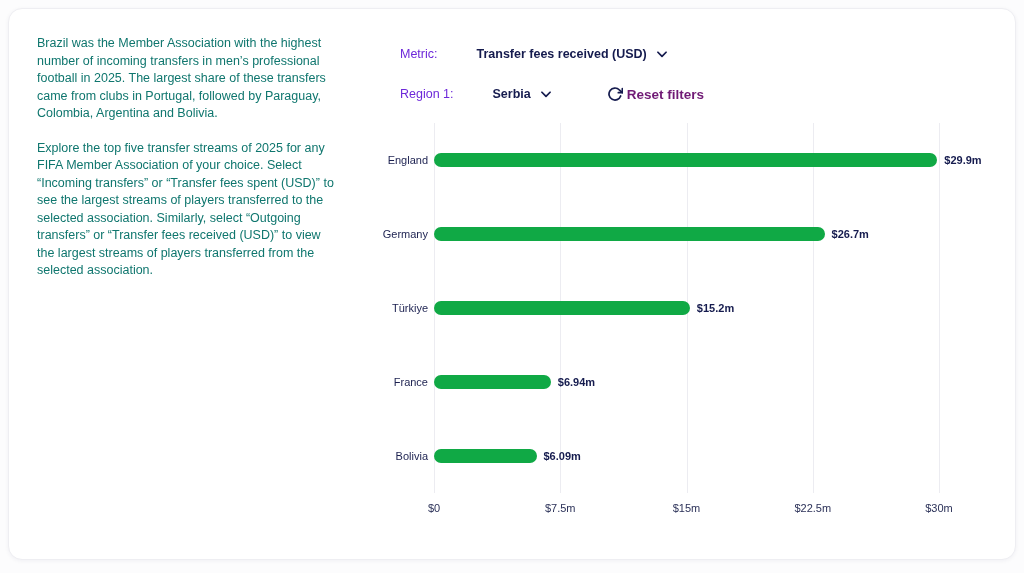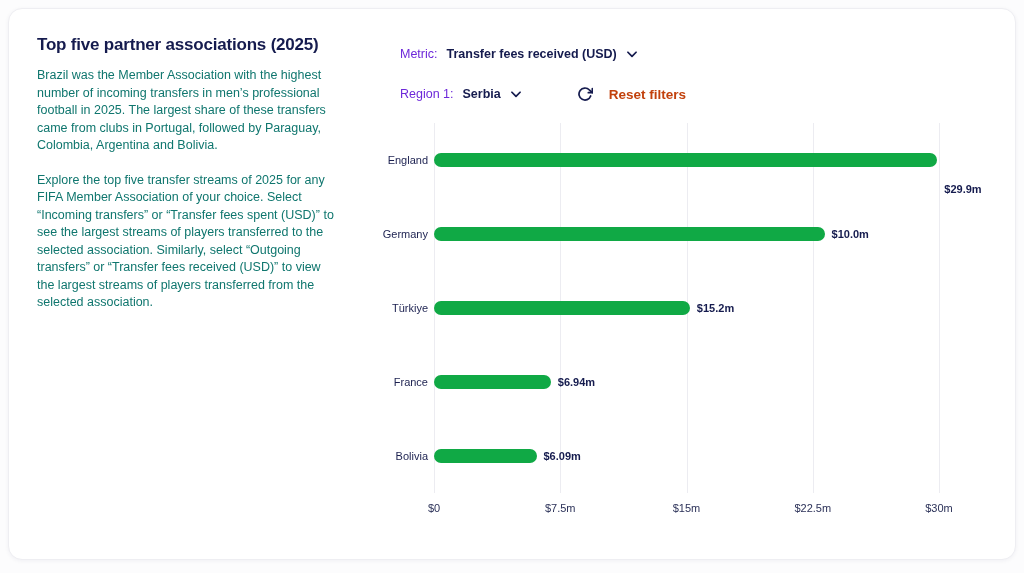--- a/index.html
+++ b/index.html
@@ -52,41 +52,42 @@
   }
   .control-label {
     font-size: 12.5px;
     color: #6d28d9;
     margin-right: 9px;
   }
   .dropdown {
     display: inline-flex;
     align-items: center;
     cursor: pointer;
+    margin-left: 30px;
   }
   .dropdown-value {
     font-size: 12.5px;
     font-weight: bold;
     color: #151b4e;
   }
   .chev {
     margin-left: 8px;
     display: inline-flex;
   }
   .reset-btn {
     display: inline-flex;
     align-items: center;
     margin-left: 54px;
     cursor: pointer;
   }
   .reset-btn .reset-label {
     font-size: 13.5px;
     font-weight: bold;
-    color: #c2410c;
-    margin-left: 16px;
+    color: #701a75;
+    margin-left: 4px;
   }
   
   .chart-plot {
     position: absolute;
     left: 425px; top: 114px;
     width: 505px; height: 370px;
   }
   .gridline {
     position: absolute;
     top: 0; bottom: 0;
@@ -134,21 +135,20 @@
     color: #151b4e;
     white-space: nowrap;
   }
 </style>
 </head>
 <body>
 
 <div class="card">
 
   <div class="left-panel">
-    <div class="page-title">Top five partner associations (2025)</div>
     <div class="panel-para">Brazil was the Member Association with the highest number of incoming transfers in men’s professional football in 2025. The largest share of these transfers came from clubs in Portugal, followed by Paraguay, Colombia, Argentina and Bolivia.</div>
     <div class="panel-para">Explore the top five transfer streams of 2025 for any FIFA Member Association of your choice. Select “Incoming transfers” or “Transfer fees spent (USD)” to see the largest streams of players transferred to the selected association. Similarly, select “Outgoing transfers” or “Transfer fees received (USD)” to view the largest streams of players transferred from the selected association.</div>
   </div>
 
   <div class="controls">
     <div class="control-row">
       <span class="control-label">Metric:</span>
       <span class="dropdown">
         <span class="dropdown-value">Transfer fees received (USD)</span>
         <span class="chev">
@@ -187,26 +187,26 @@
       <div class="tick-label" style="left: 25%;">$7.5m</div>
       <div class="gridline" style="left: 50%;"></div>
       <div class="tick-label" style="left: 50%;">$15m</div>
       <div class="gridline" style="left: 75%;"></div>
       <div class="tick-label" style="left: 75%;">$22.5m</div>
       <div class="gridline" style="left: 100%;"></div>
       <div class="tick-label" style="left: 100%;">$30m</div>
       <div class="bar-row" style="top: 0px; height: 74px; padding-left: 48px;">
         <div class="bar-cat-label">England</div>
         <div class="bar" style="width: 99.6667%; background: rgb(16, 169, 69);"></div>
-        <div class="bar-value-label" style="left: calc(99.6667% + 7px); margin-top: 29px;">$29.9m</div>
+        <div class="bar-value-label" style="left: calc(99.6667% + 7px);">$29.9m</div>
       </div>
       <div class="bar-row" style="top: 74px; height: 74px;">
         <div class="bar-cat-label">Germany</div>
         <div class="bar" style="width: 77.3333%; background: rgb(16, 169, 69);"></div>
-        <div class="bar-value-label" style="left: calc(77.3333% + 7px);">$10.0m</div>
+        <div class="bar-value-label" style="left: calc(77.3333% + 7px);">$26.7m</div>
       </div>
       <div class="bar-row" style="top: 148px; height: 74px;">
         <div class="bar-cat-label">Türkiye</div>
         <div class="bar" style="width: 50.6667%; background: rgb(16, 169, 69);"></div>
         <div class="bar-value-label" style="left: calc(50.6667% + 7px); text-align: right;">$15.2m</div>
       </div>
       <div class="bar-row" style="top: 222px; height: 74px;">
         <div class="bar-cat-label">France</div>
         <div class="bar" style="width: 23.1333%; background: rgb(16, 169, 69);"></div>
         <div class="bar-value-label" style="left: calc(23.1333% + 7px);">$6.94m</div>

